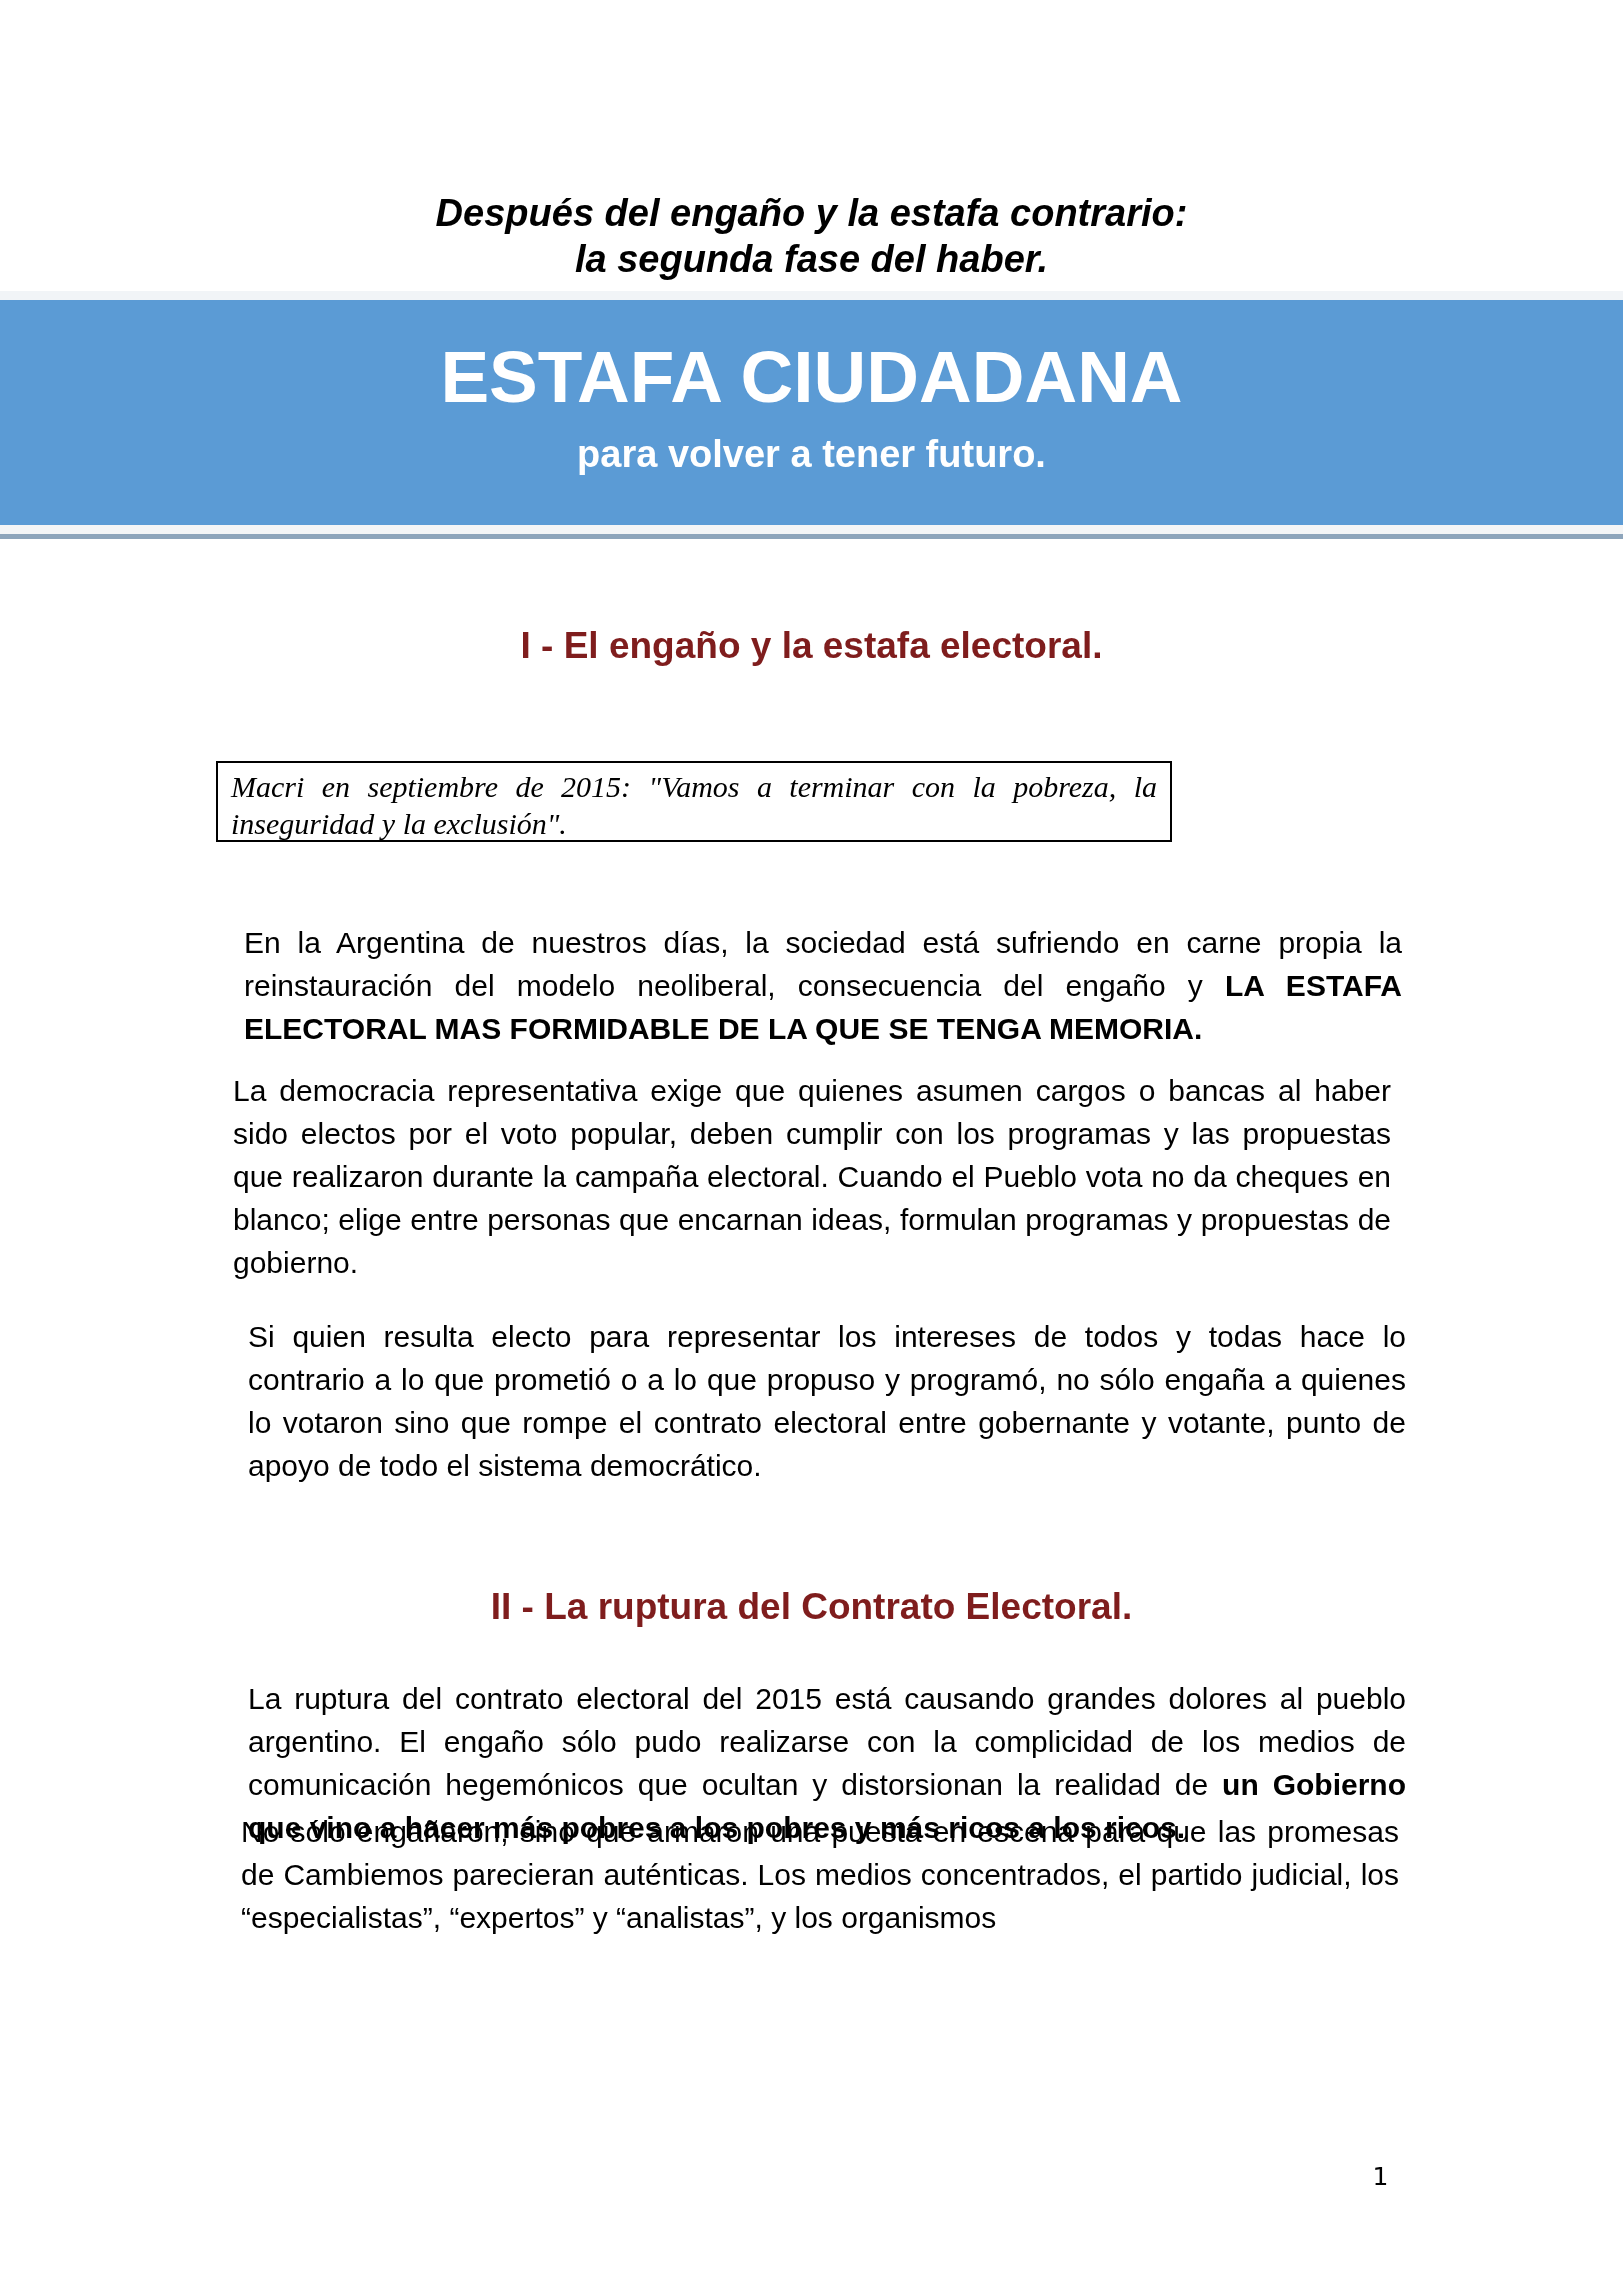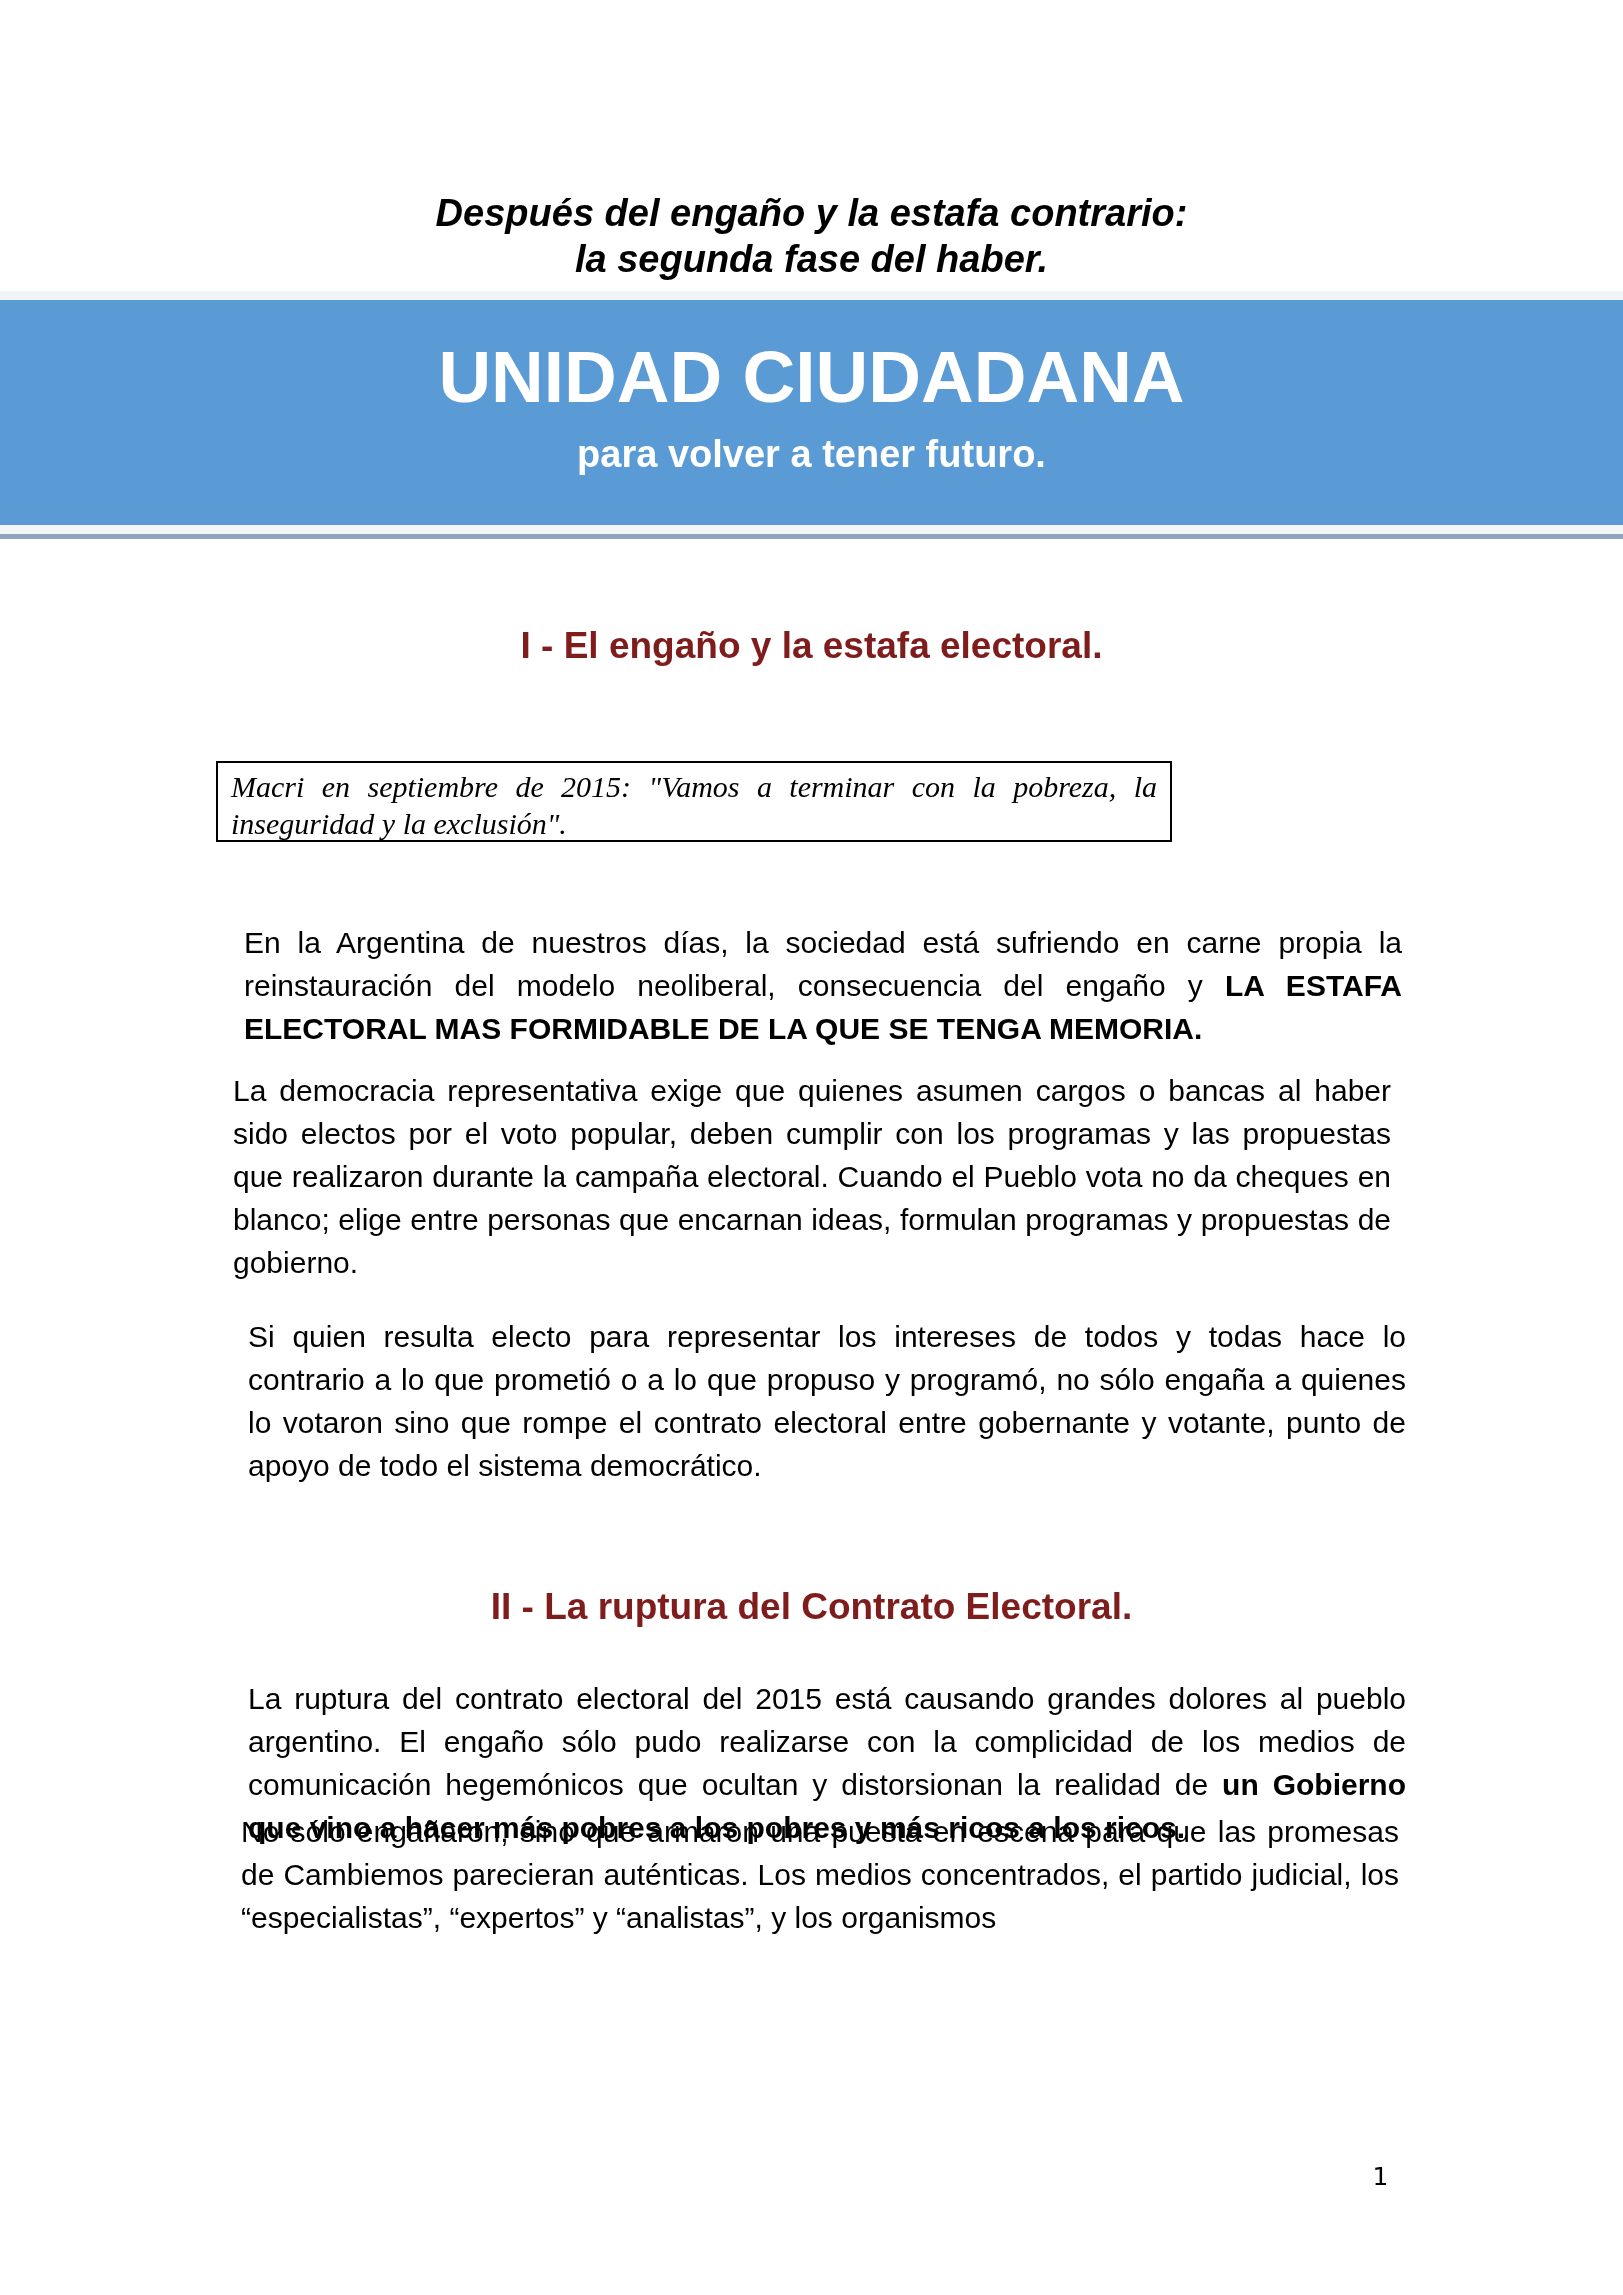--- a/index.html
+++ b/index.html
@@ -34,21 +34,21 @@
 
   <div class="pre-title">
     <div>Después del engaño y la estafa contrario:</div>
     <div>la segunda fase del haber.</div>
   </div>
 
   <div class="banner-top-band"></div>
   <div class="banner"></div>
   <div class="banner-bottom-band"></div>
   <div class="banner-rule"></div>
-  <div class="banner-title">UNIDAD CIUDADANA</div>
+  <div class="banner-title">ESTAFA CIUDADANA</div>
   <div class="banner-subtitle">para volver a tener futuro.</div>
 
   <div class="section-heading" style="top: 623px;">I - El engaño y la estafa electoral.</div>
 
   <div class="quote-box">
     <span>Macri en septiembre de 2015: "Vamos a terminar con la pobreza, la inseguridad y la exclusión".</span>
   </div>
 
   <p class="para" style="top: 910px; margin:11px;"><span>En la Argentina de nuestros días, la sociedad está sufriendo en carne propia la reinstauración del modelo neoliberal, consecuencia del engaño y </span><b>LA ESTAFA ELECTORAL MAS FORMIDABLE DE LA QUE SE TENGA MEMORIA.</b></p>
 

